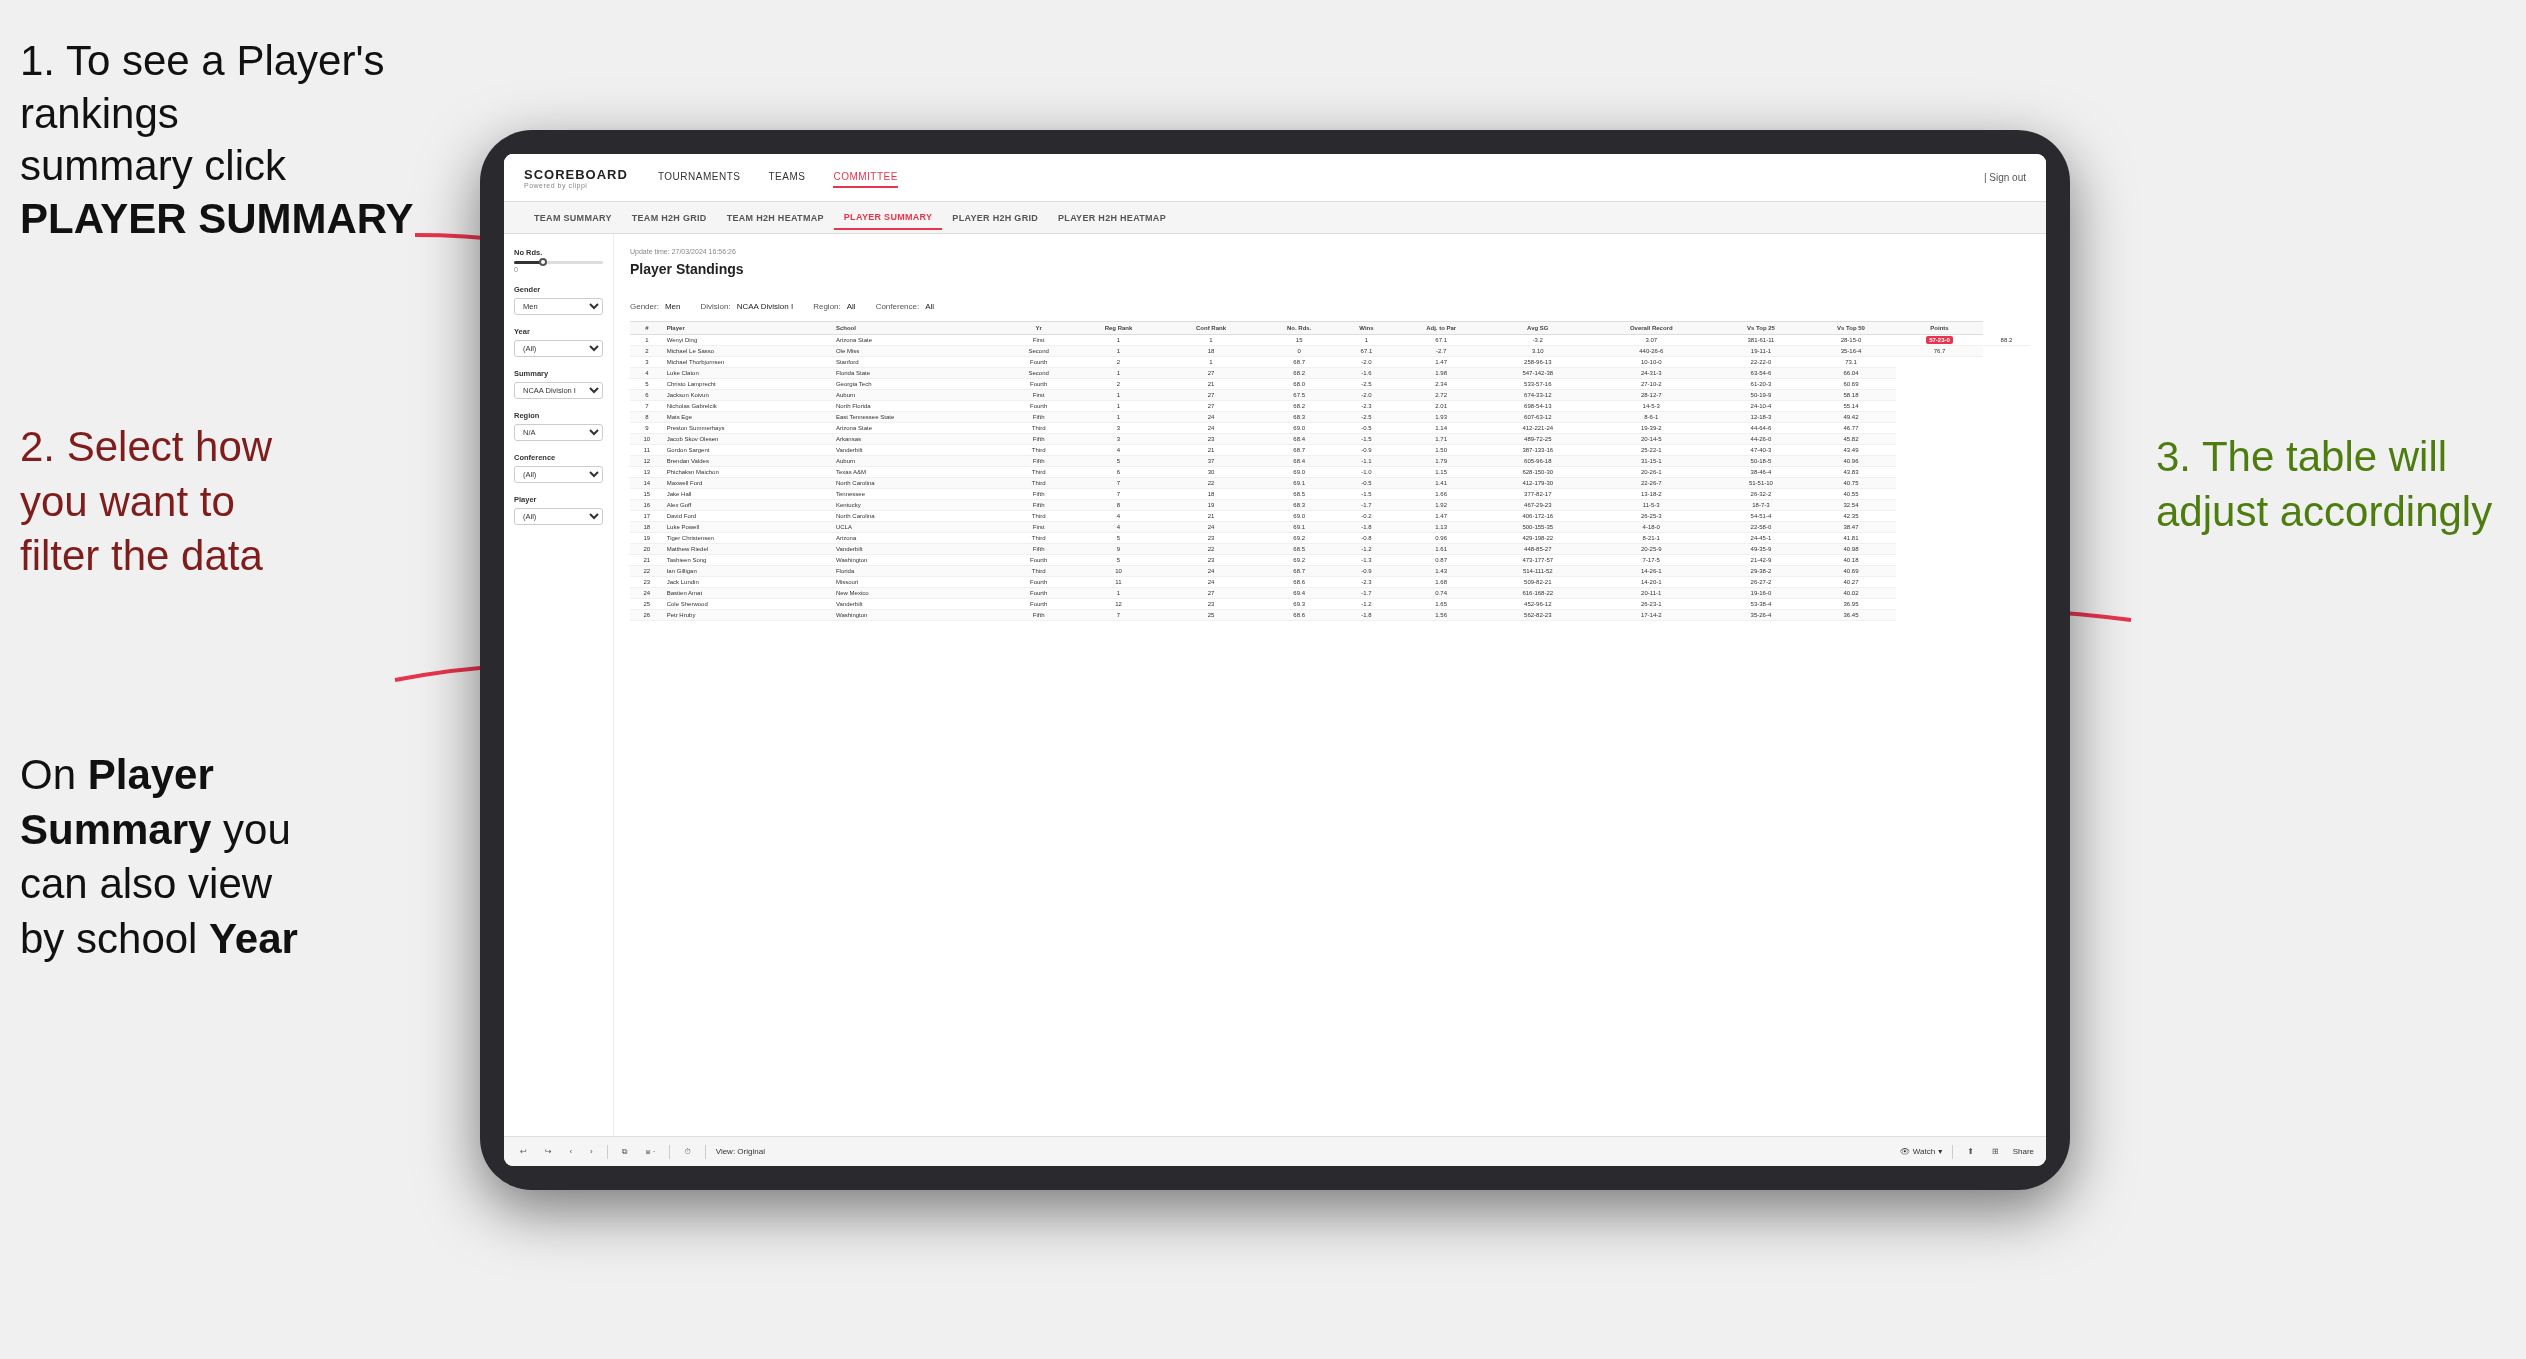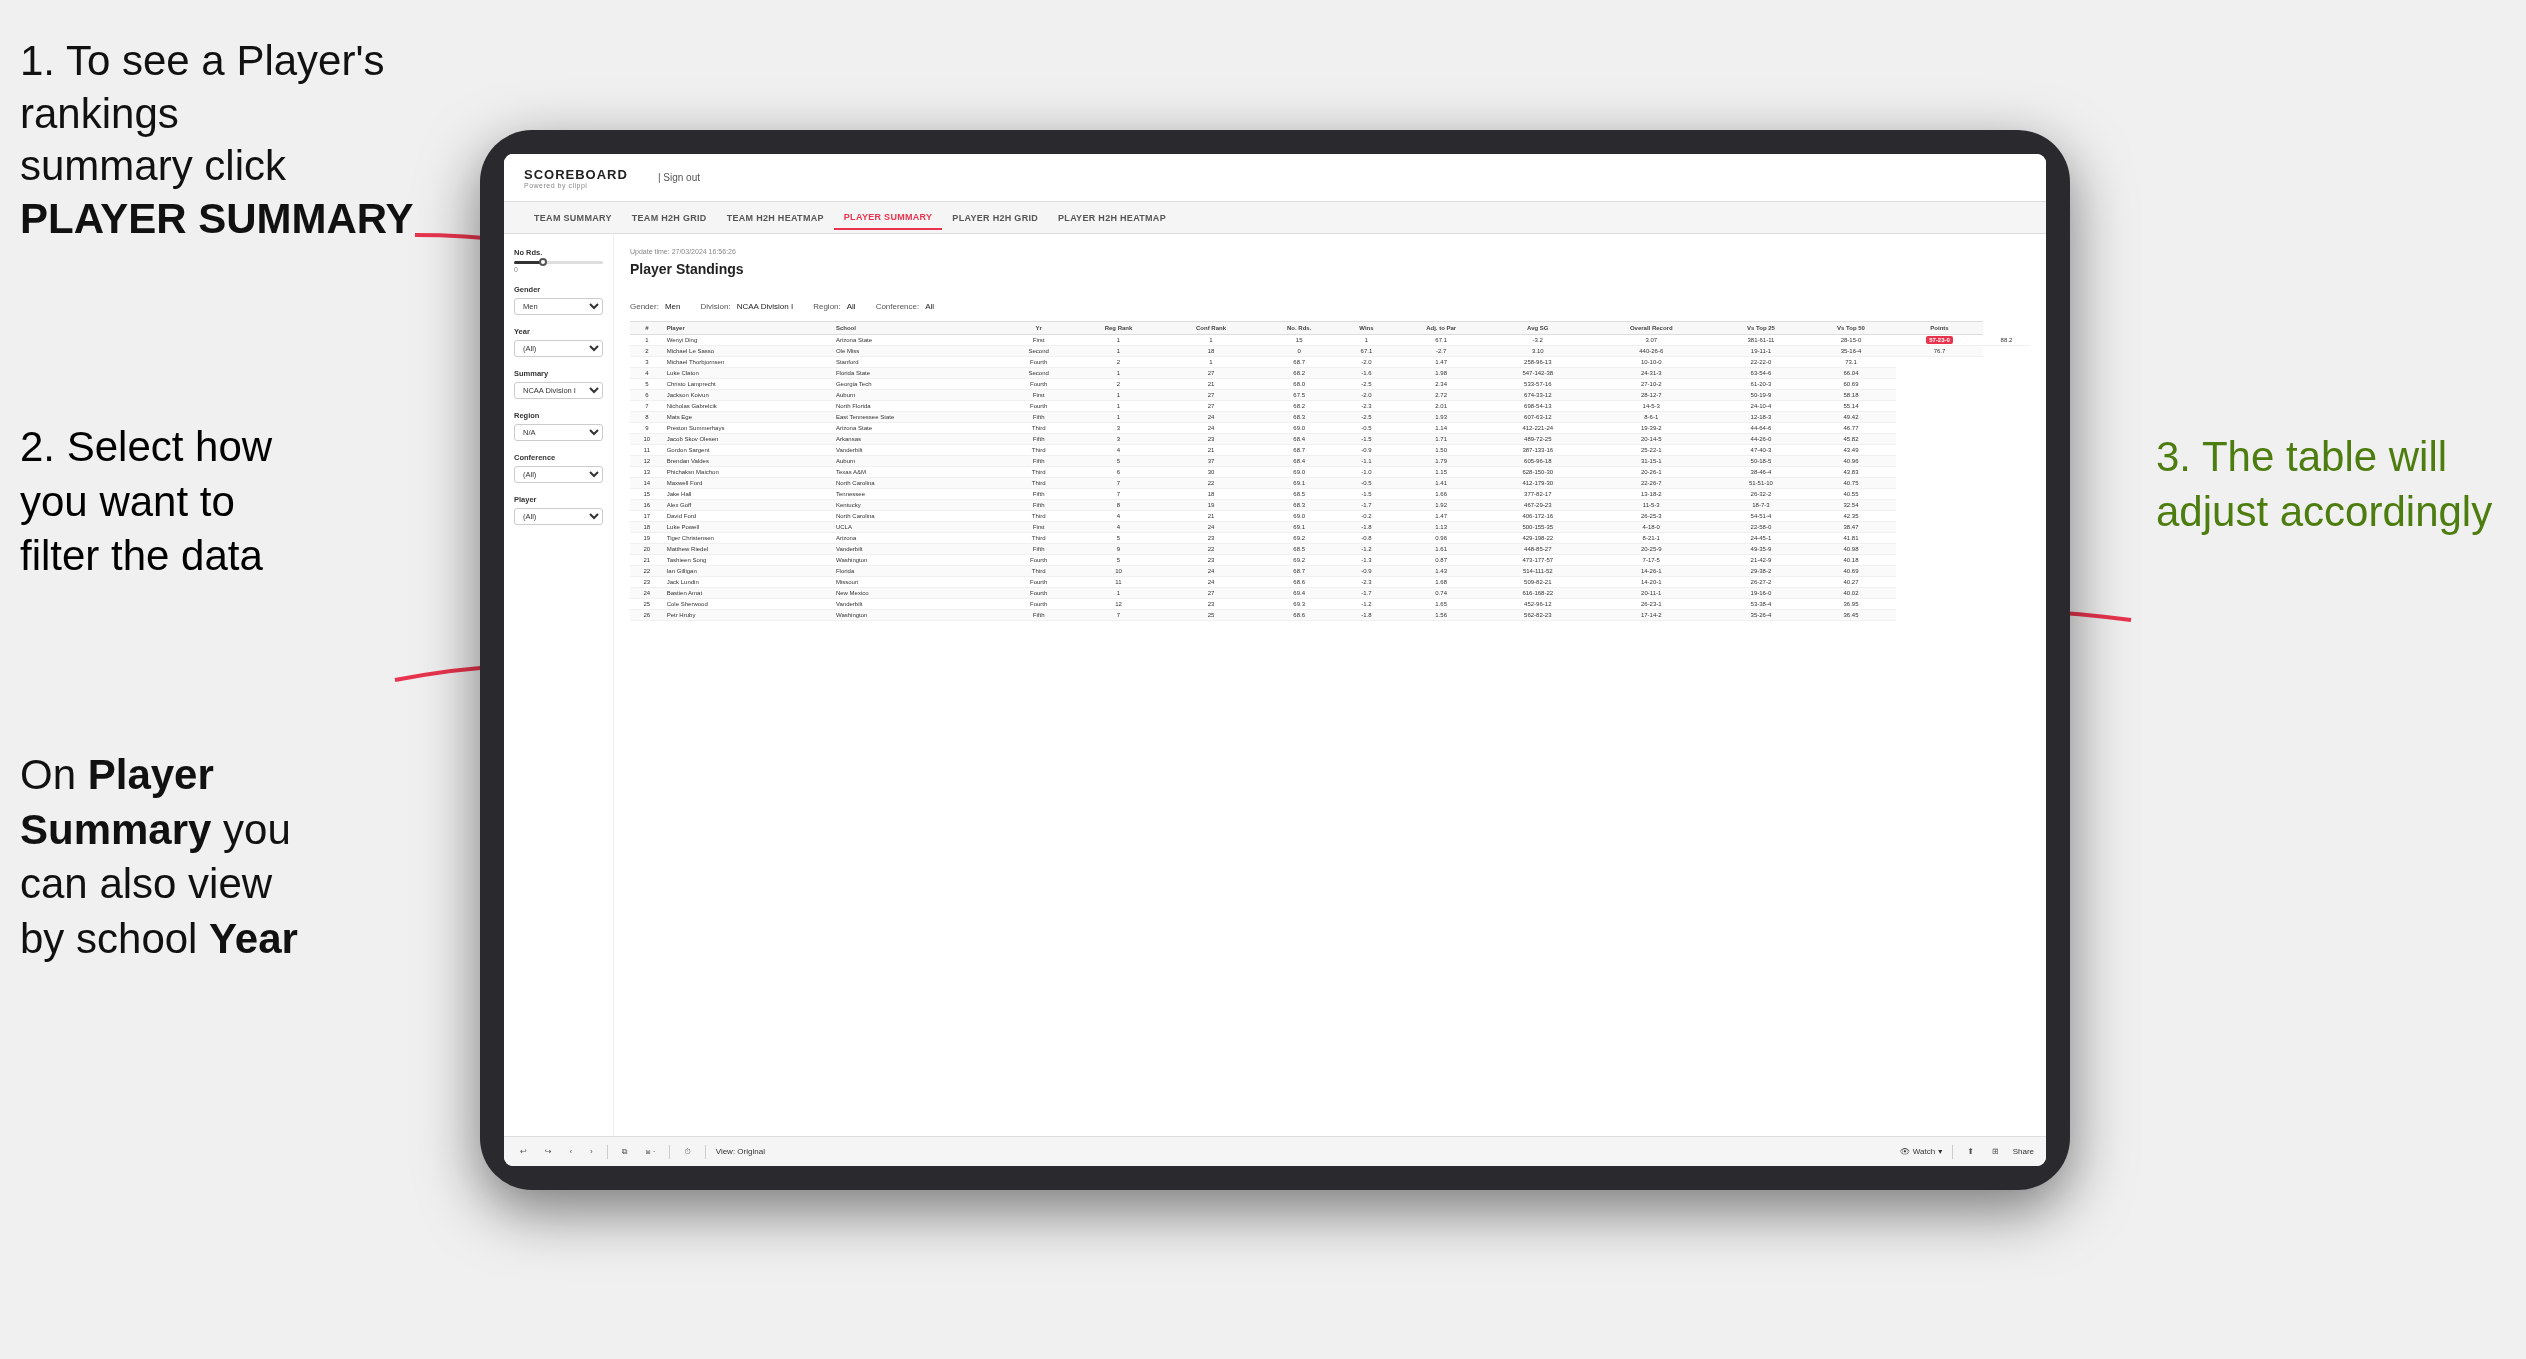--- a/index.html
+++ b/index.html
@@ -24,21 +24,21 @@
     }
     .annotation-top-left .bold { font-weight: 800; }
 
     .annotation-middle-left {
       position: absolute;
       top: 420px;
       left: 20px;
       width: 360px;
       font-size: 42px;
       line-height: 1.3;
-      color: #000000;
+      color: #7f1d1d;
     }
 
     .annotation-bottom-left {
       position: absolute;
       top: 700px;
       left: 20px;
       width: 360px;
       font-size: 42px;
       line-height: 1.3;
       color: #111;
@@ -439,20 +439,25 @@
   <path d="M 260 40 Q 100 20 20 40" stroke="#e8344e" stroke-width="4" fill="none" marker-end="url(#arrowhead3)"></path>
 </svg>
 
 <div class="tablet">
   <div class="tablet-screen">
 
     <div class="app-header">
       <div class="logo-area">
         <span class="logo-scoreboard">SCOREBOARD</span>
         <span class="logo-powered">Powered by clippi</span>
+      </div>
+      <div class="nav-links">
+        <span class="nav-link">TOURNAMENTS</span>
+        <span class="nav-link">TEAMS</span>
+        <span class="nav-link active">COMMITTEE</span>
       </div>
       <div class="header-right">| Sign out</div>
     </div>
 
     <div class="sub-nav">
       <span class="sub-nav-link">TEAM SUMMARY</span>
       <span class="sub-nav-link">TEAM H2H GRID</span>
       <span class="sub-nav-link">TEAM H2H HEATMAP</span>
       <span class="sub-nav-link active">PLAYER SUMMARY</span>
       <span class="sub-nav-link">PLAYER H2H GRID</span>

